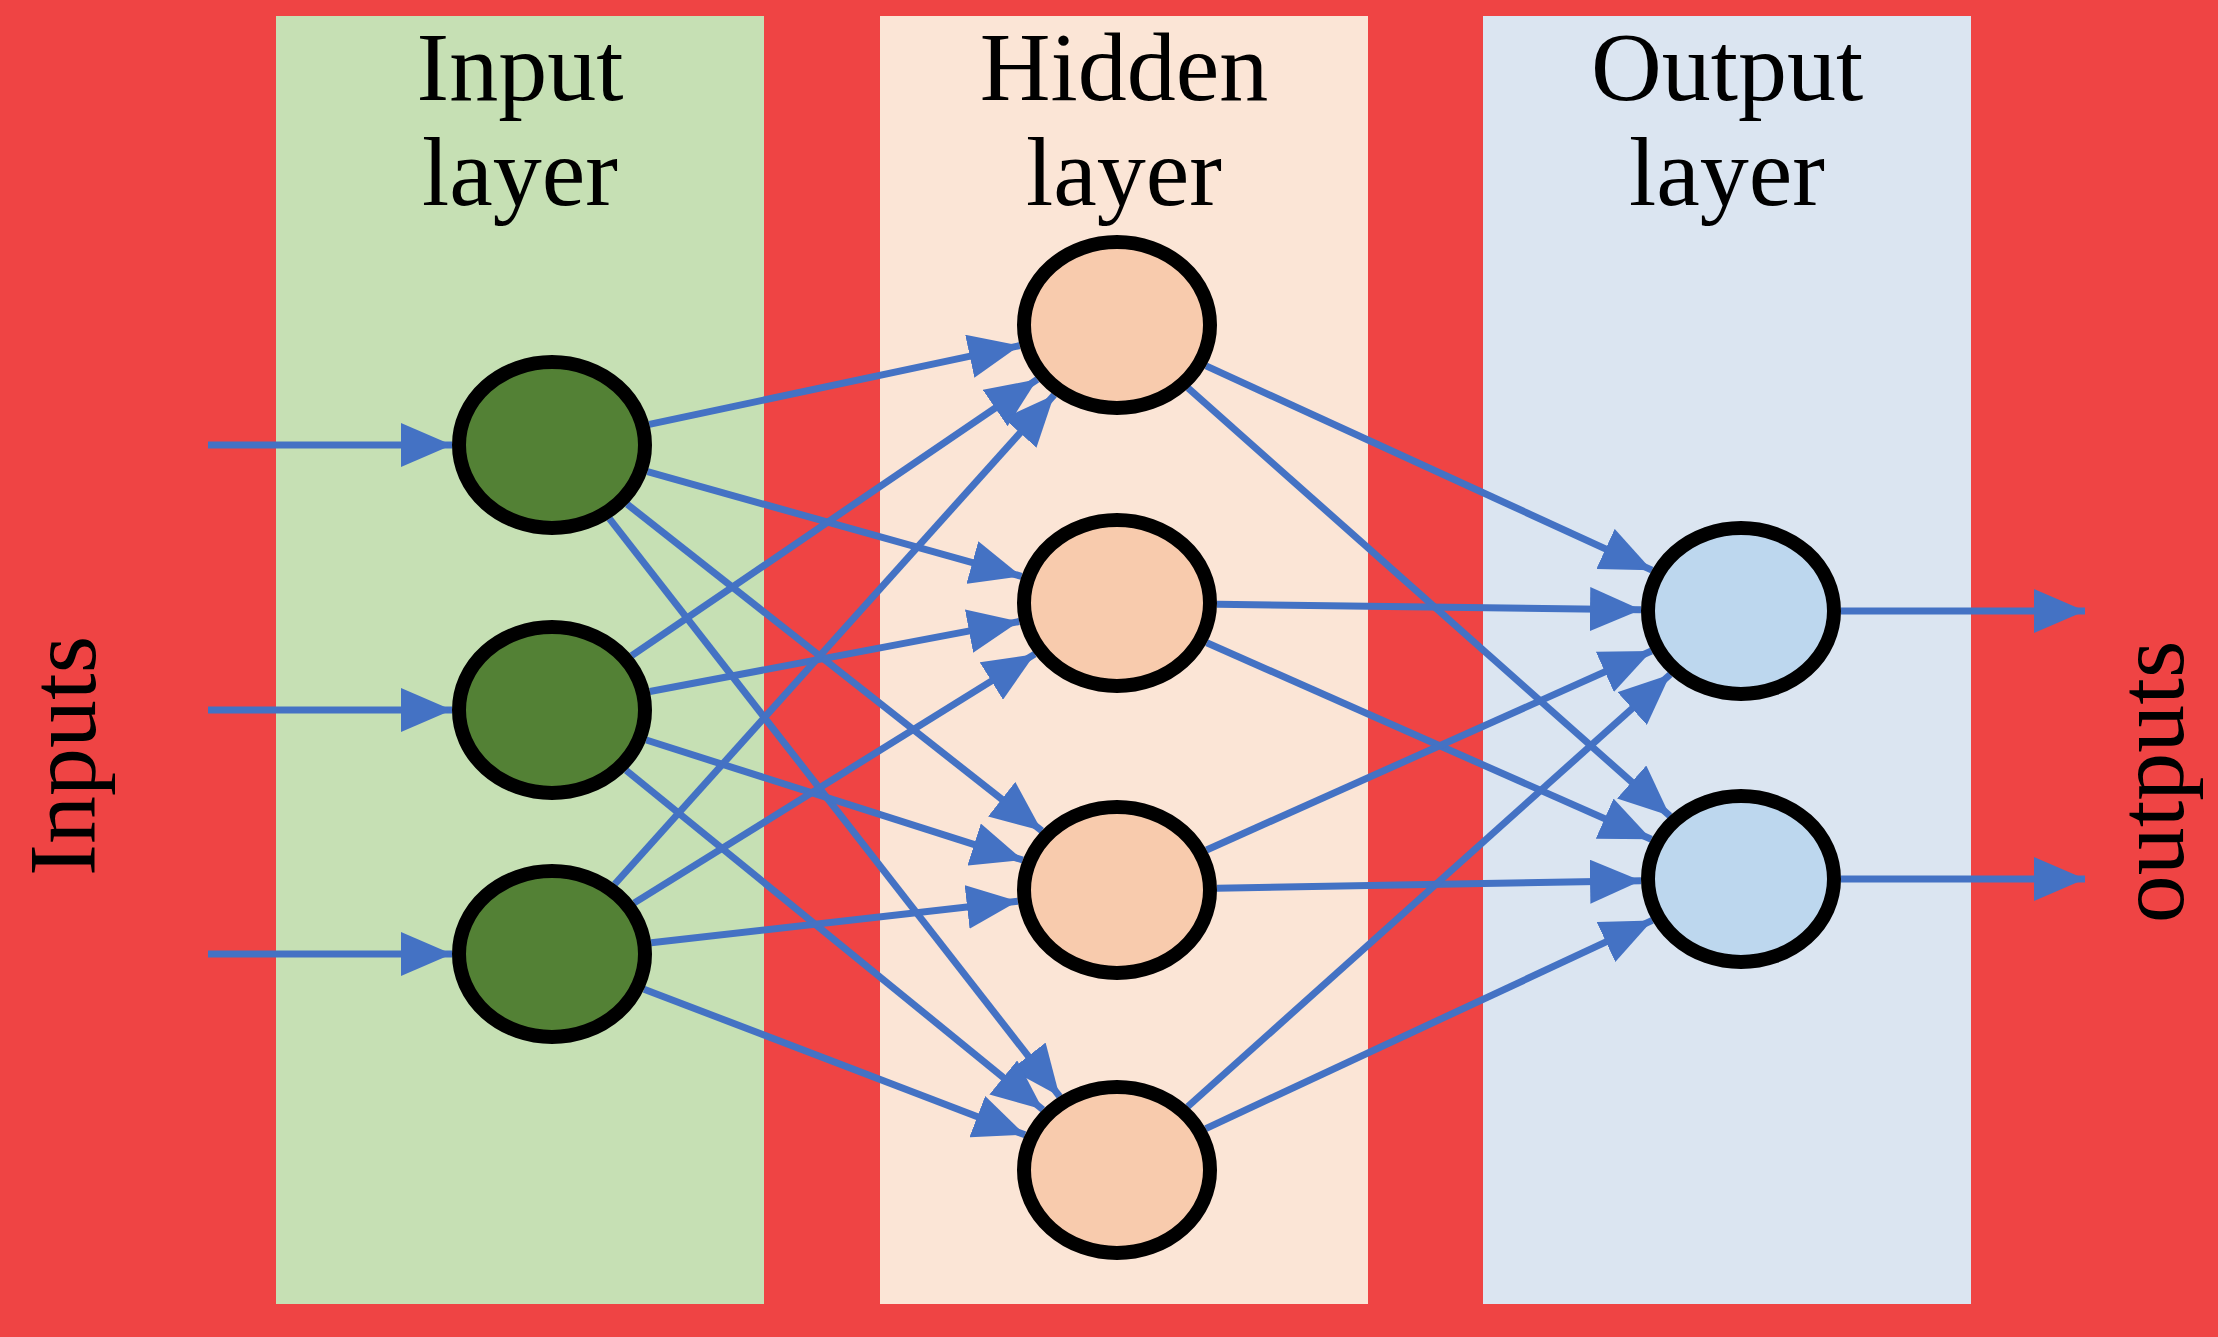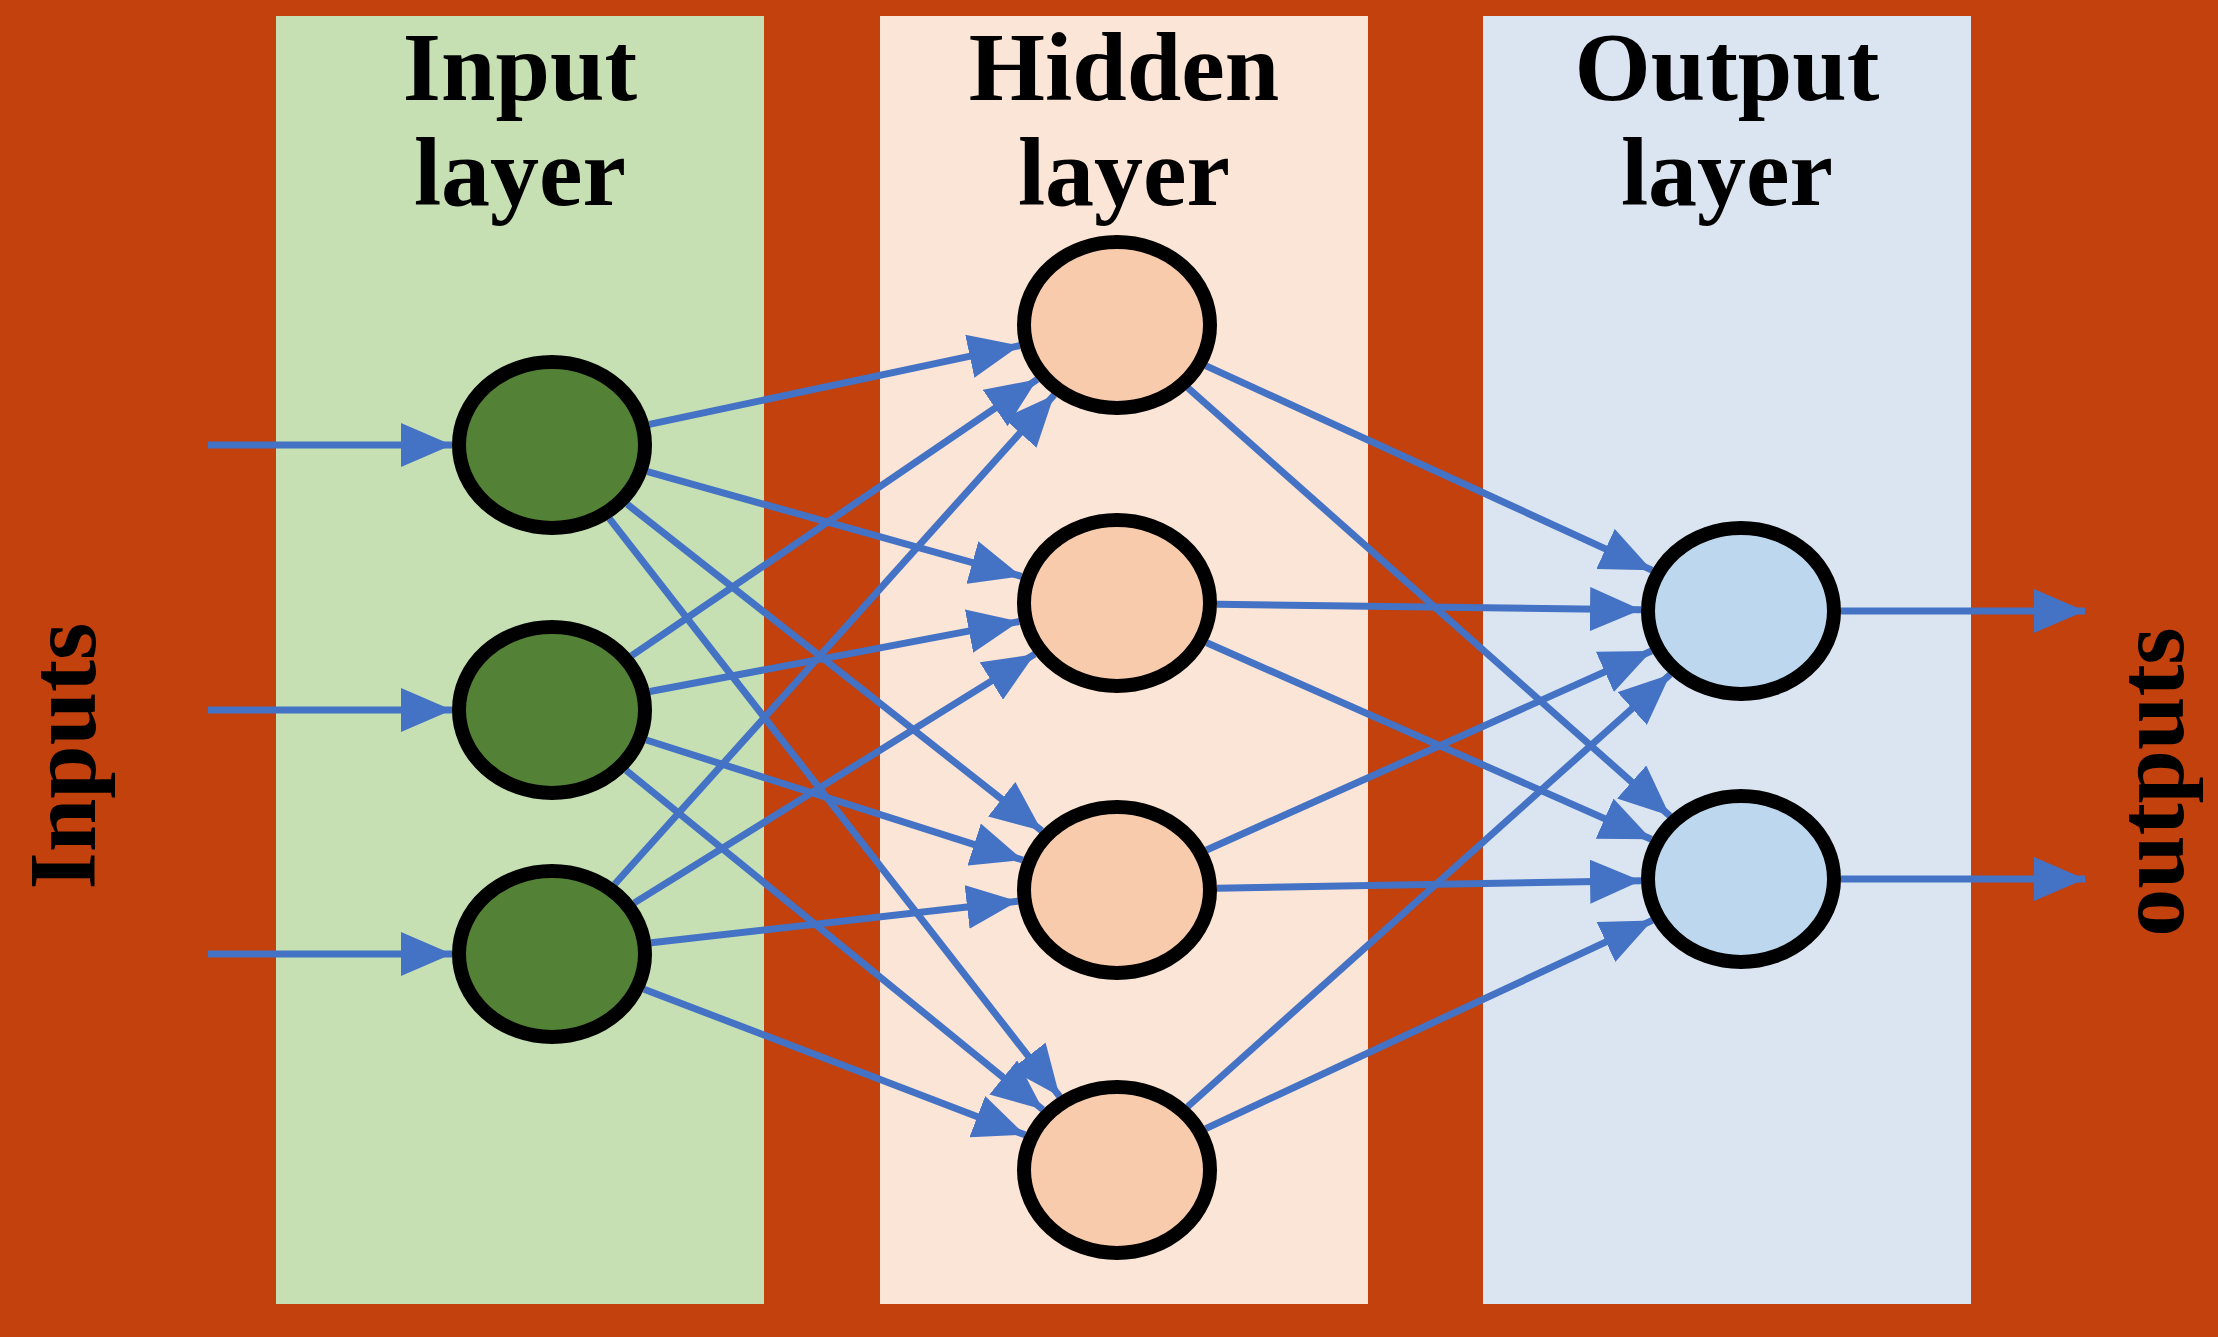--- a/index.html
+++ b/index.html
@@ -4,22 +4,21 @@
 <style>
   html, body {
     margin: 0;
     padding: 0;
     background: #ffffff;
   }
   #stage {
     width: 2218px;
     height: 1337px;
     position: relative;
-    background: #c2410c;
-    font-weight: bold;
+    background: #ef4444;
   }
   svg { display: block; }
   .band-label {
     font-family: "Liberation Serif", "DejaVu Serif", serif;
     font-size: 98px;
     fill: #000000;
     text-anchor: middle;
   }
   .side-label {
     font-family: "Liberation Serif", "DejaVu Serif", serif;

